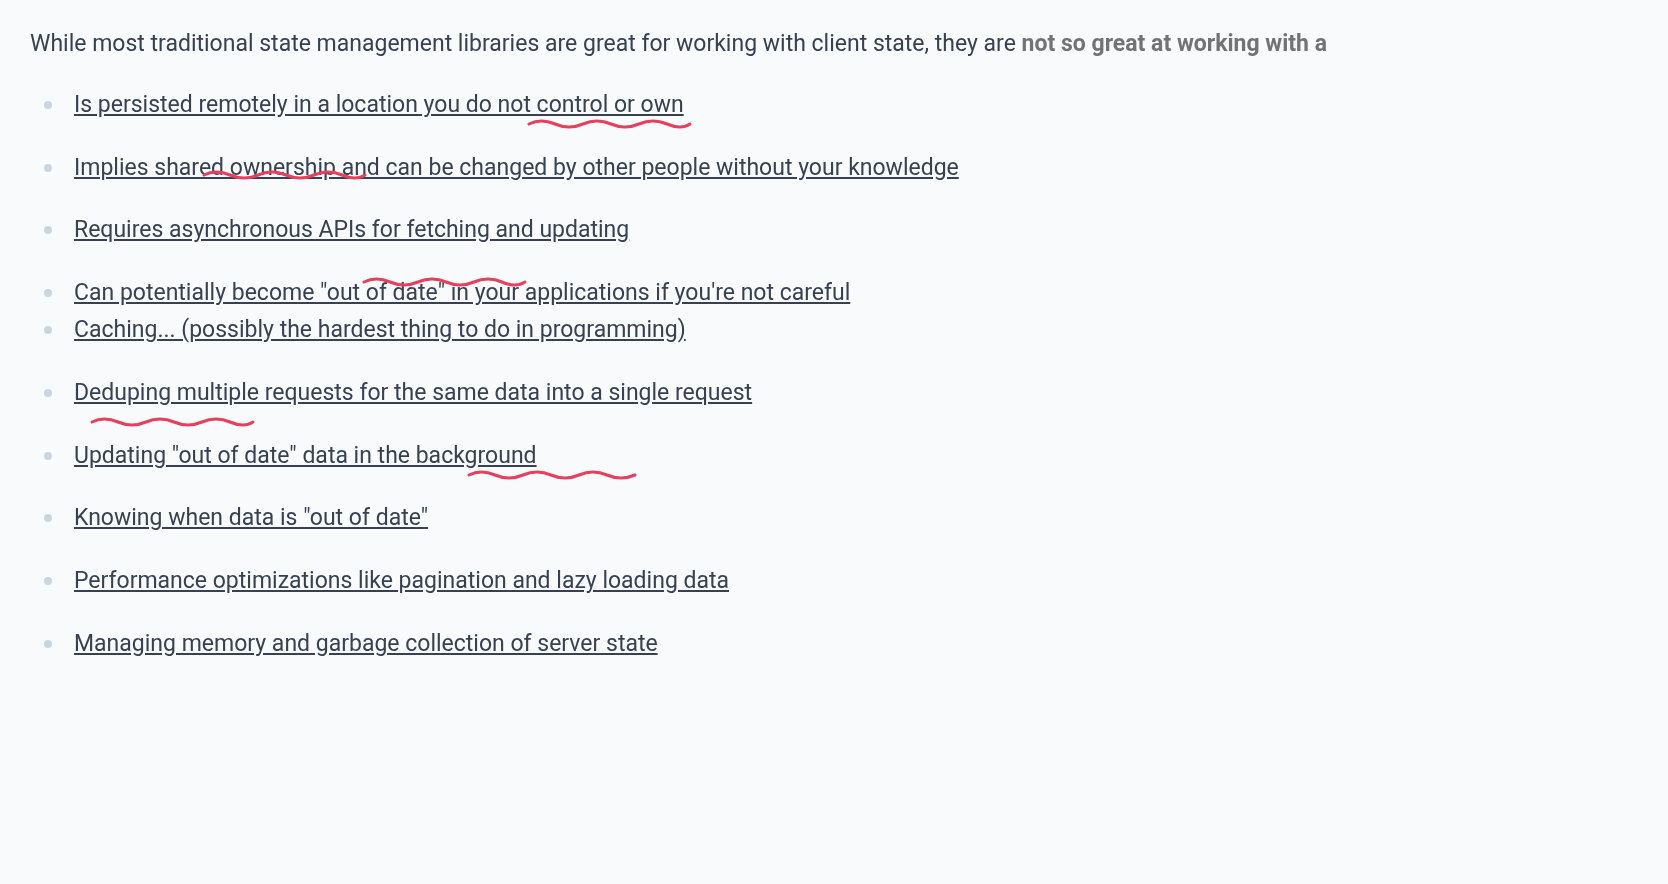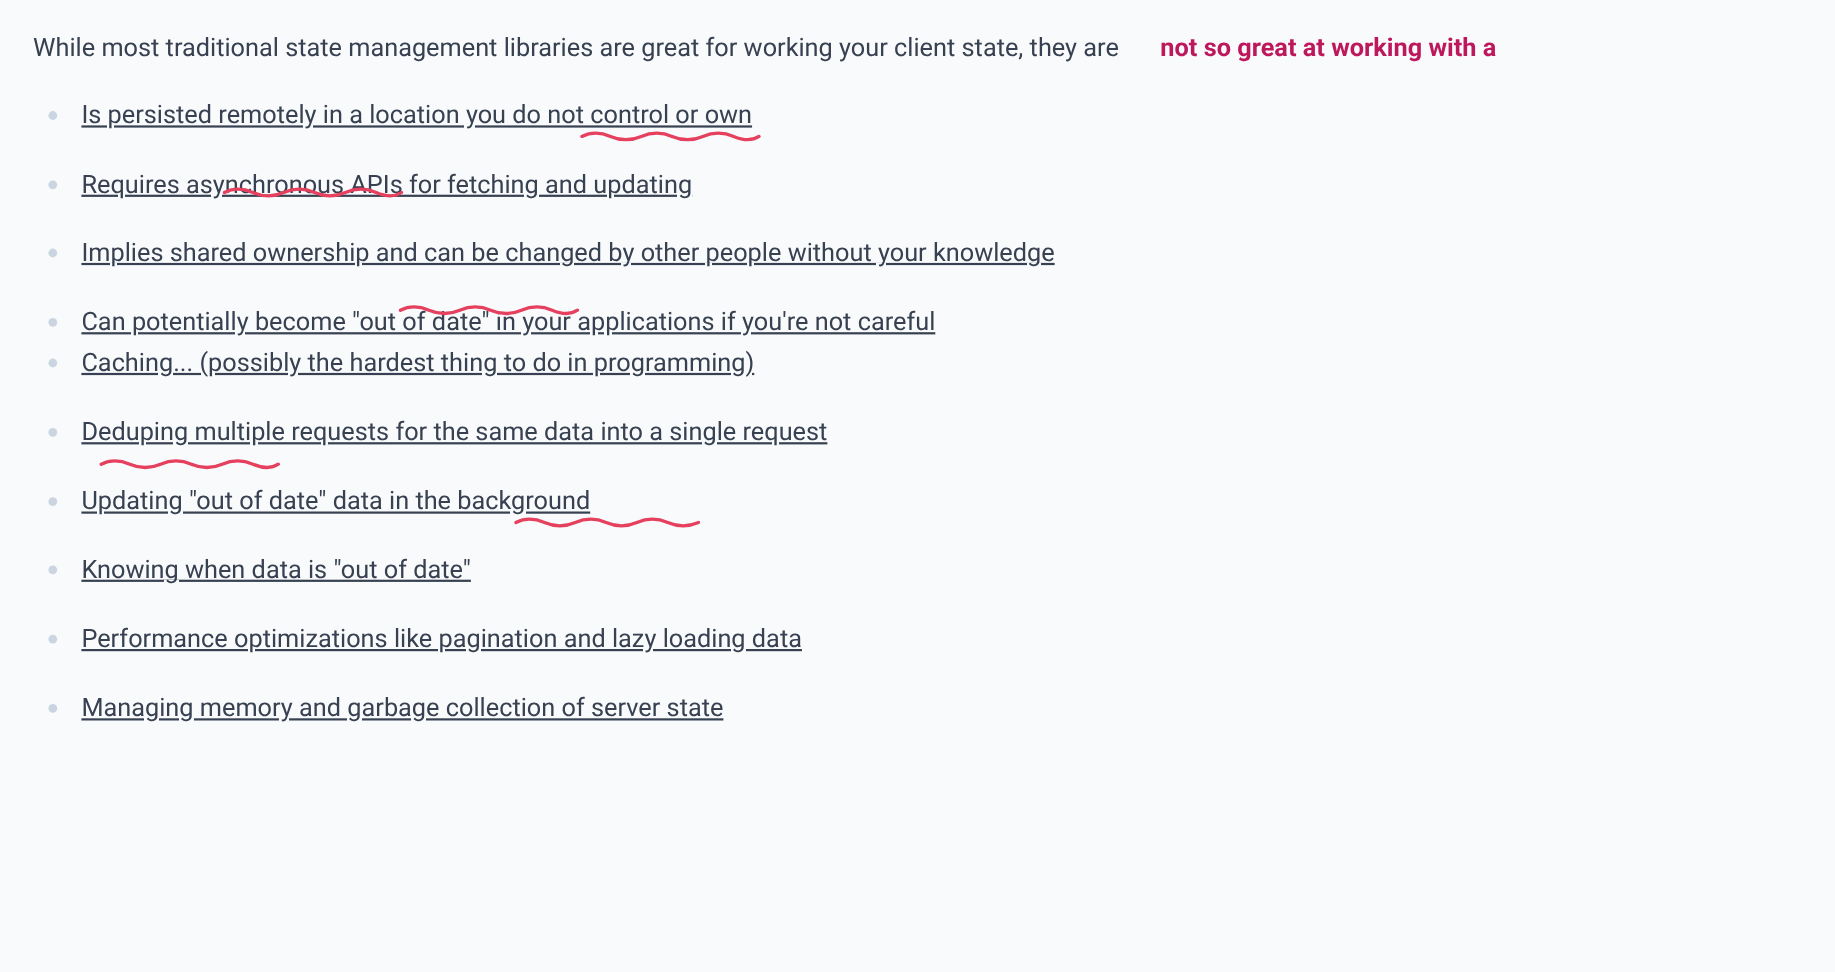--- a/index.html
+++ b/index.html
@@ -45,43 +45,42 @@
       width: 8px;
       height: 8px;
       border-radius: 50%;
       background-color: #cbd5e1;
     }
     li:last-child {
       margin-bottom: 0;
     }
     strong {
       font-weight: 700;
-      color: #be185d;
-      margin-left: 32px;
+      color: #737373;
     }
     .squiggle {
       position: absolute;
       pointer-events: none;
     }
     .content {
       position: relative;
     }
   </style>
 </head>
 <body>
 
 <div class="content">
   <p class="para-spacing">
-    <span>While most traditional state management libraries are great for working your client state, they are </span><strong>not so great at working with a</strong>
+    <span>While most traditional state management libraries are great for working with client state, they are </span><strong>not so great at working with a</strong>
   </p>
 
   <ul>
     <li><span>Is persisted remotely in a location you do not control or own</span></li>
+    <li><span>Implies shared ownership and can be changed by other people without your knowledge</span></li>
     <li><span>Requires asynchronous APIs for fetching and updating</span></li>
-    <li><span>Implies shared ownership and can be changed by other people without your knowledge</span></li>
     <li><span>Can potentially become "out of date" in your applications if you're not careful</span></li>
   </ul>
 
 
   <ul>
     <li><span>Caching... (possibly the hardest thing to do in programming)</span></li>
     <li><span>Deduping multiple requests for the same data into a single request</span></li>
     <li><span>Updating "out of date" data in the background</span></li>
     <li><span>Knowing when data is "out of date"</span></li>
     <li><span>Performance optimizations like pagination and lazy loading data</span></li>

